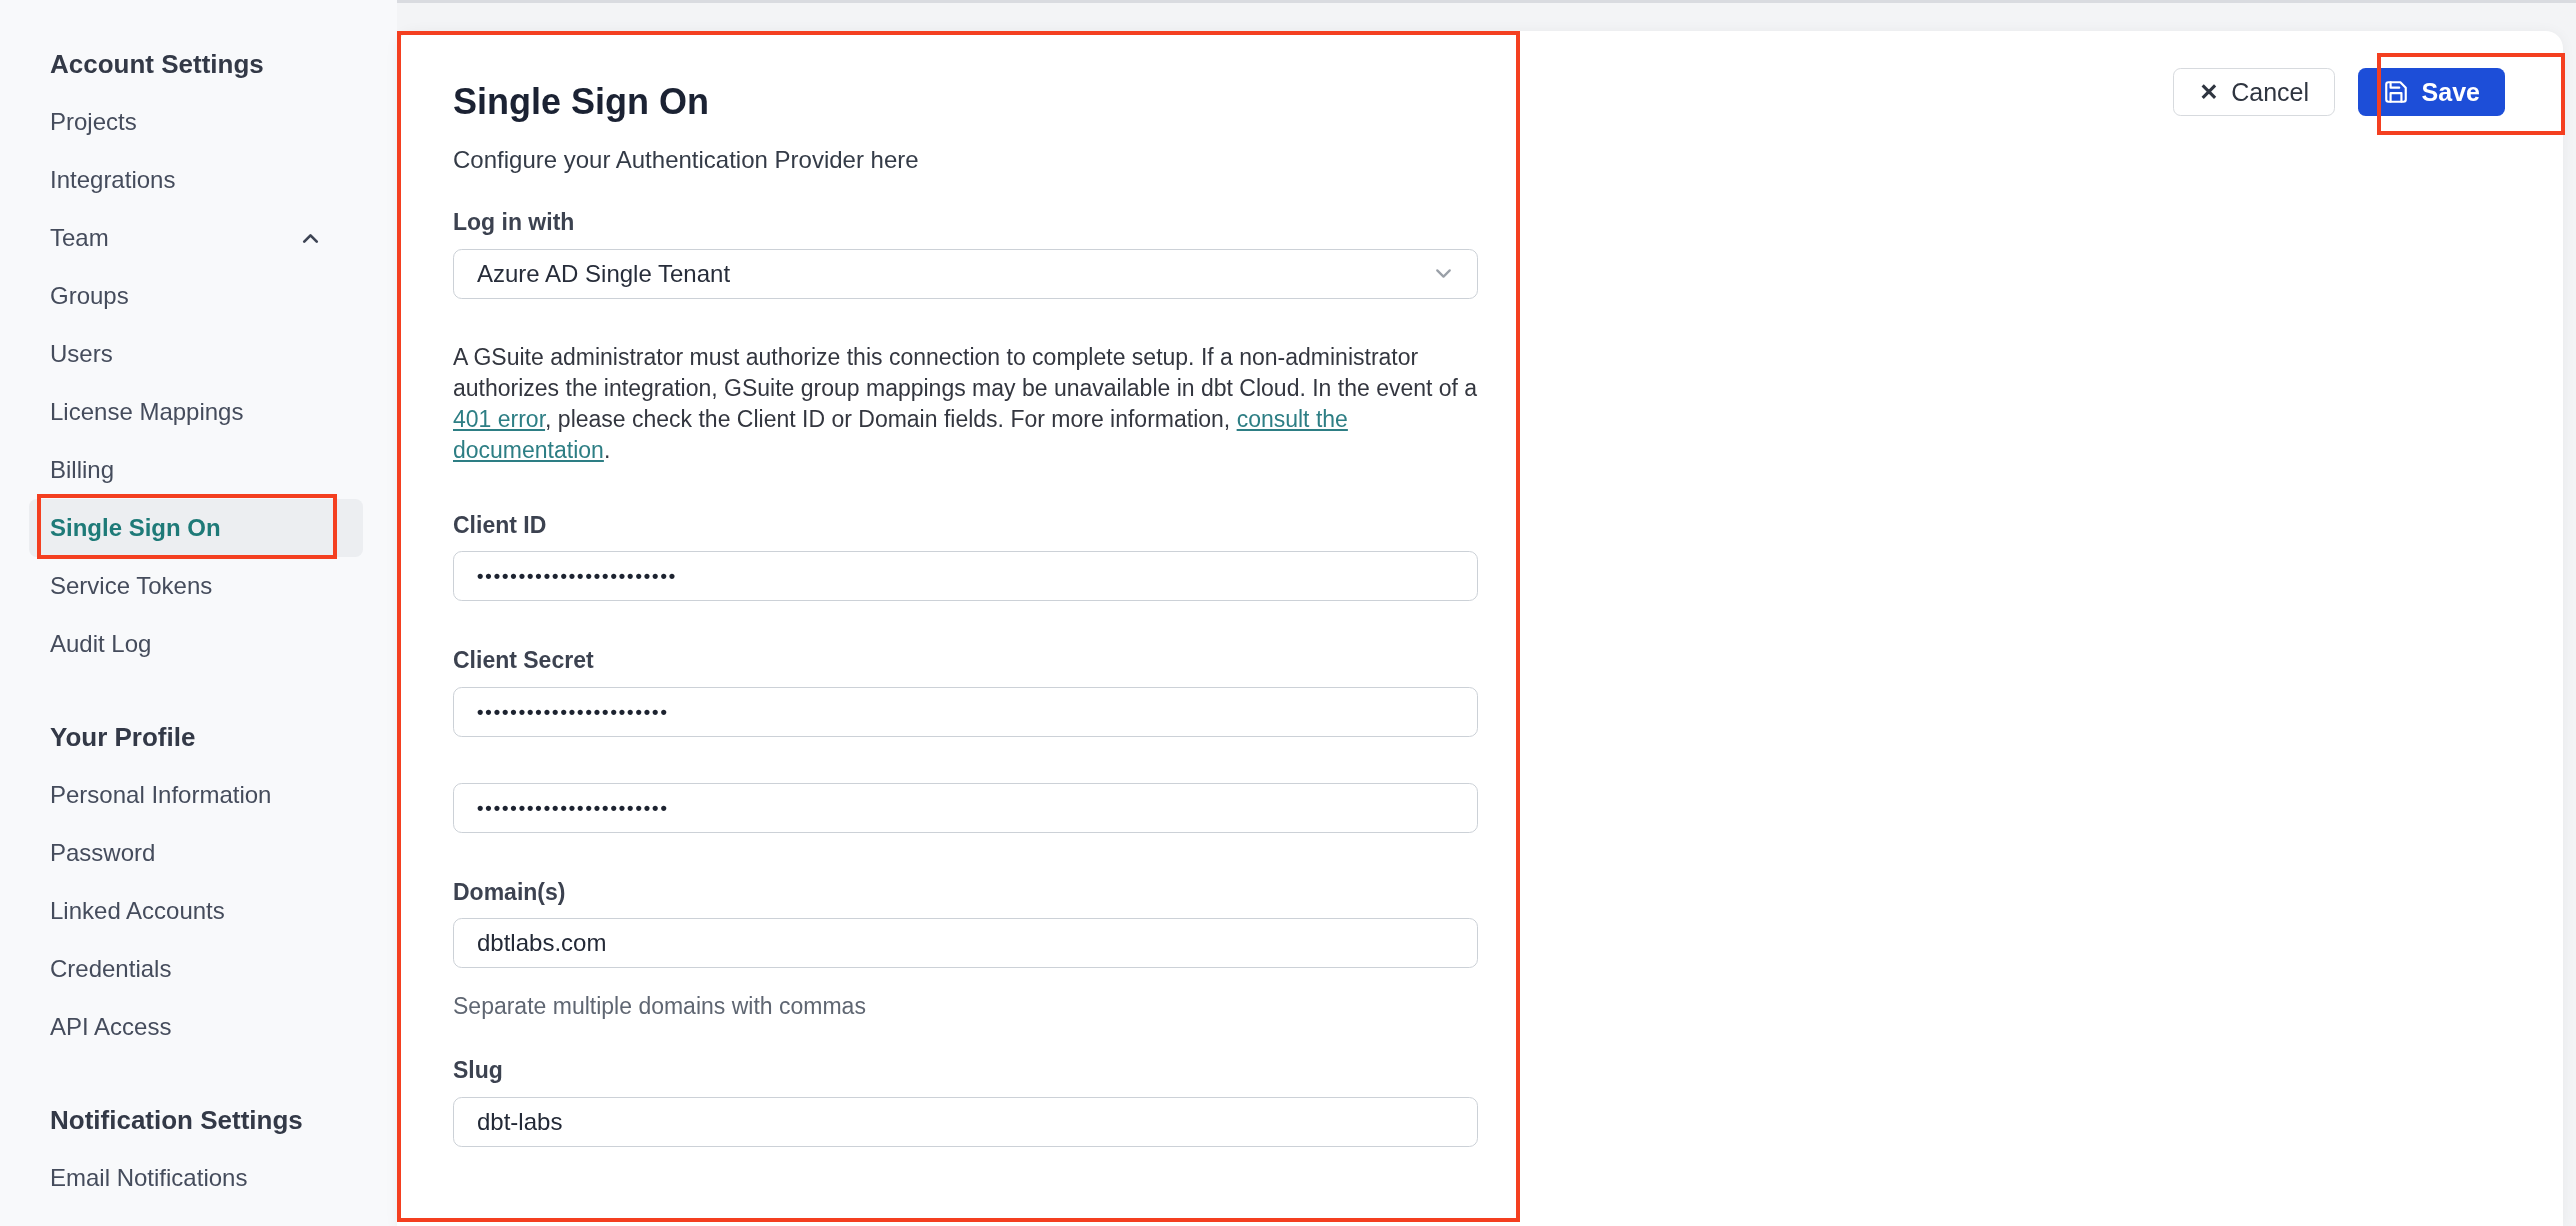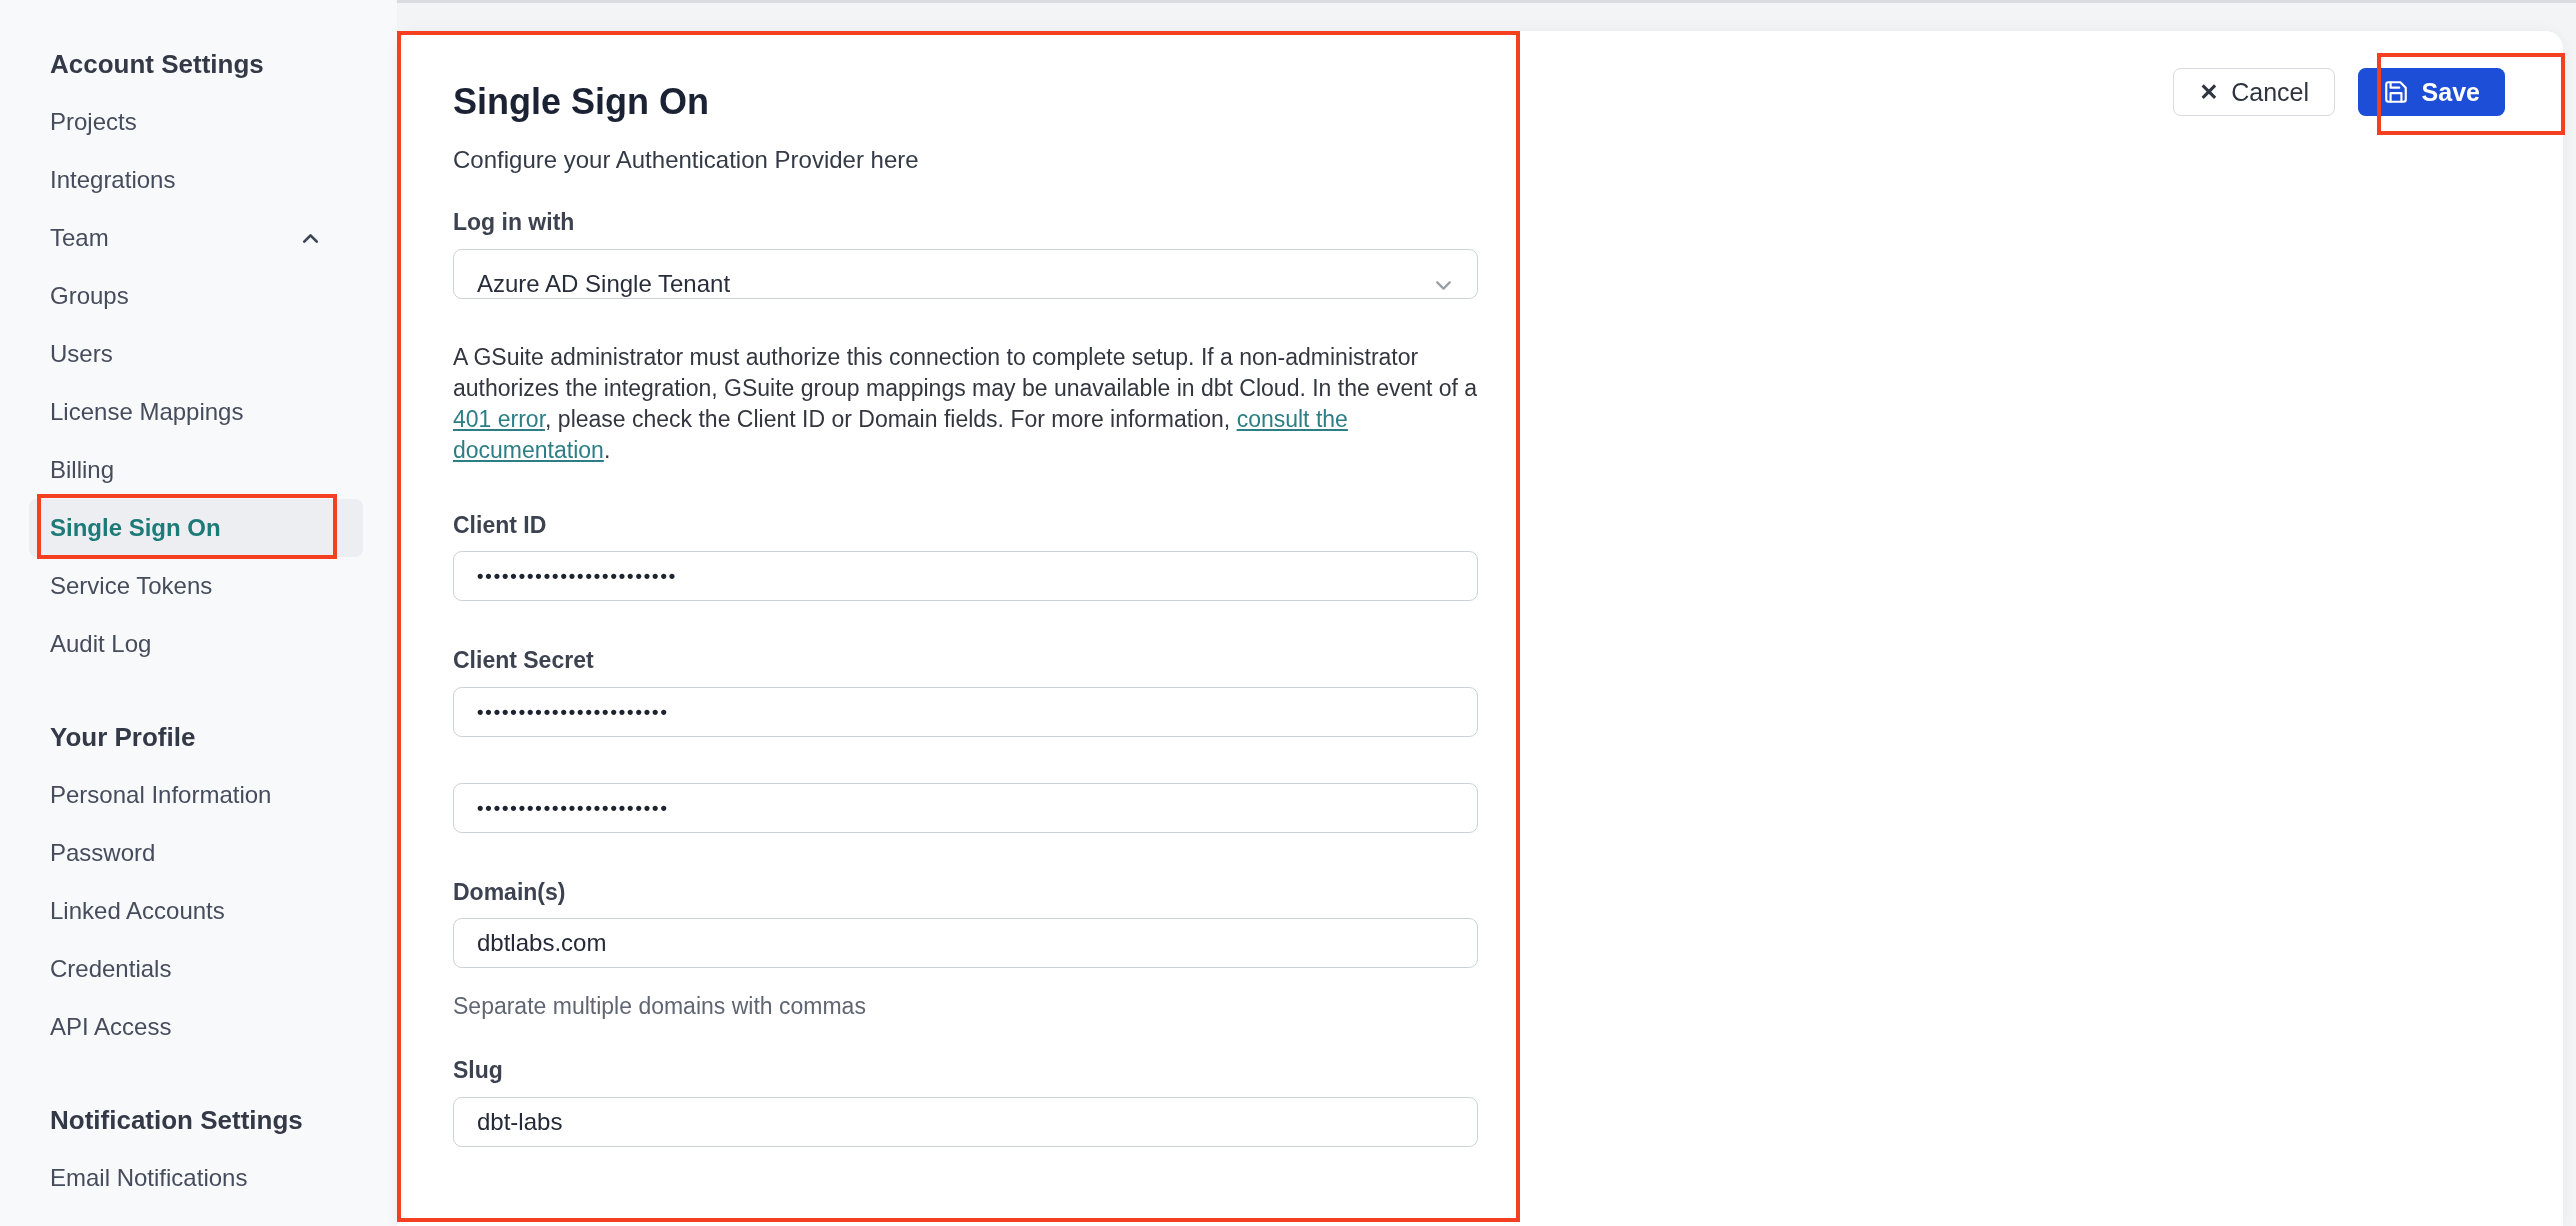--- a/index.html
+++ b/index.html
@@ -89,21 +89,21 @@
     width: 100%; height: 50px;
     border: 1.9px solid #ccd1d7; border-radius: 8.7px;
     background: #ffffff;
   }
   .input {
     padding: 0 23px; font-size: 24px; color: #232936;
     font-family: inherit; outline: none;
   }
   .input.masked { font-size: 18.4px; letter-spacing: 1.9px; font-weight: 700; color: #1d2330; }
   .selectbox {
-    display: flex; align-items: flex-end;
+    display: flex; align-items: center;
     padding: 0 21px 0 23px;
     font-size: 24px; color: #272d3a; cursor: pointer;
   }
   .selectbox .chevd { margin-left: auto; display: flex; align-items: center; }
   .notice { margin: 43px 0 0; font-size: 23px; line-height: 31px; color: #33363f; }
   .notice a { color: #2d7e84; text-decoration: underline; cursor: pointer; }
   .helper { margin: 25px 0 0; font-size: 23px; color: #5f6672; }
 
   
   .redbox {

